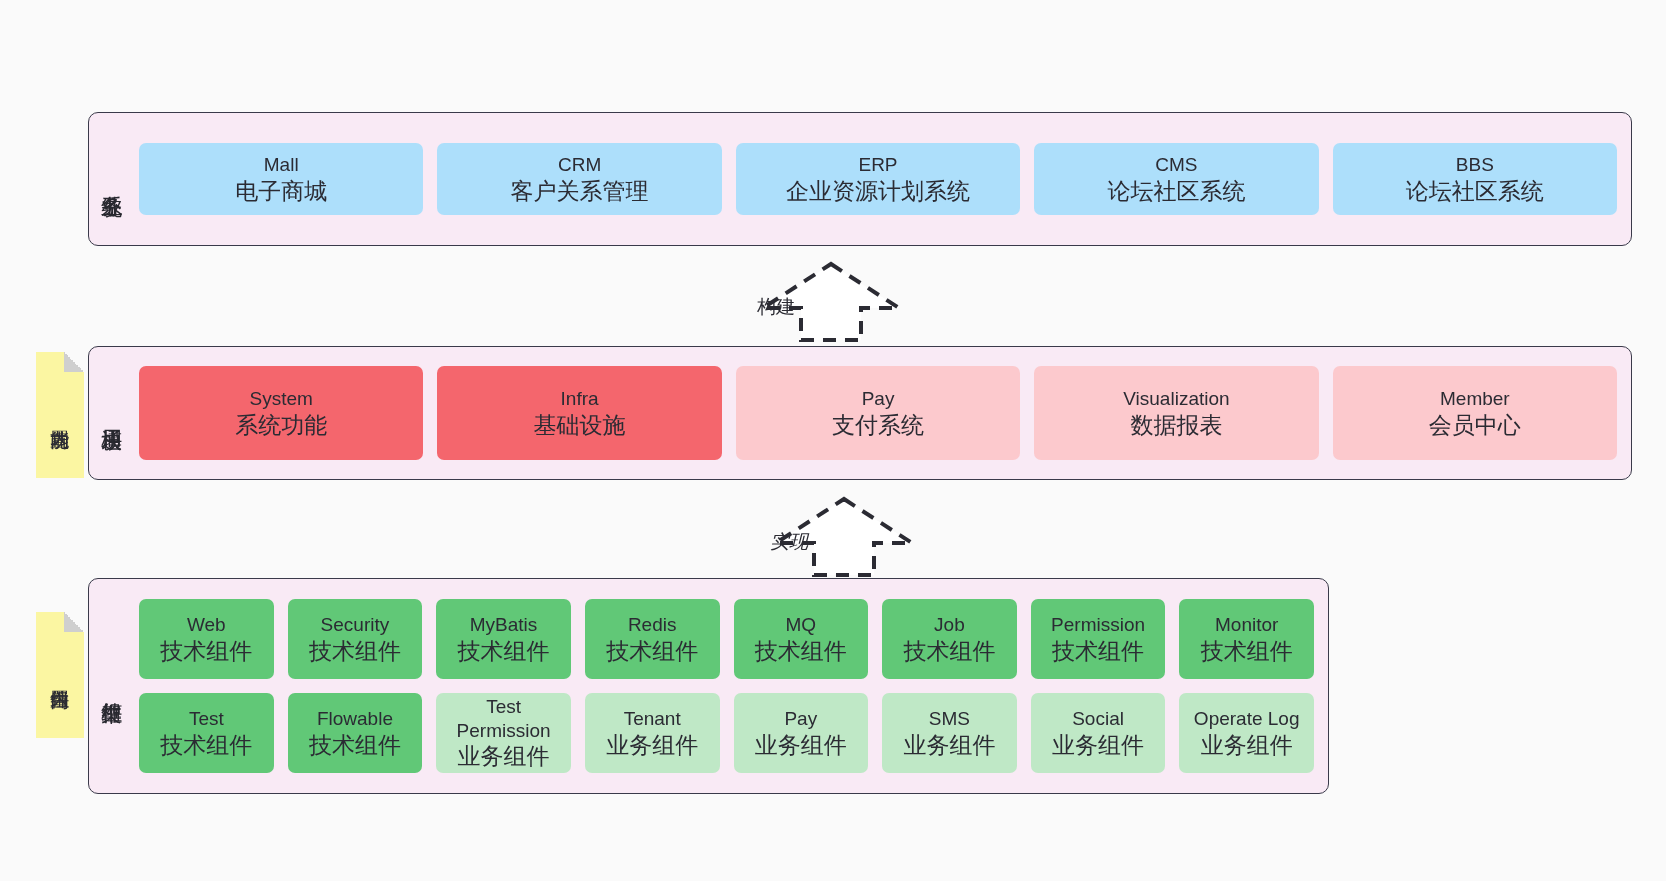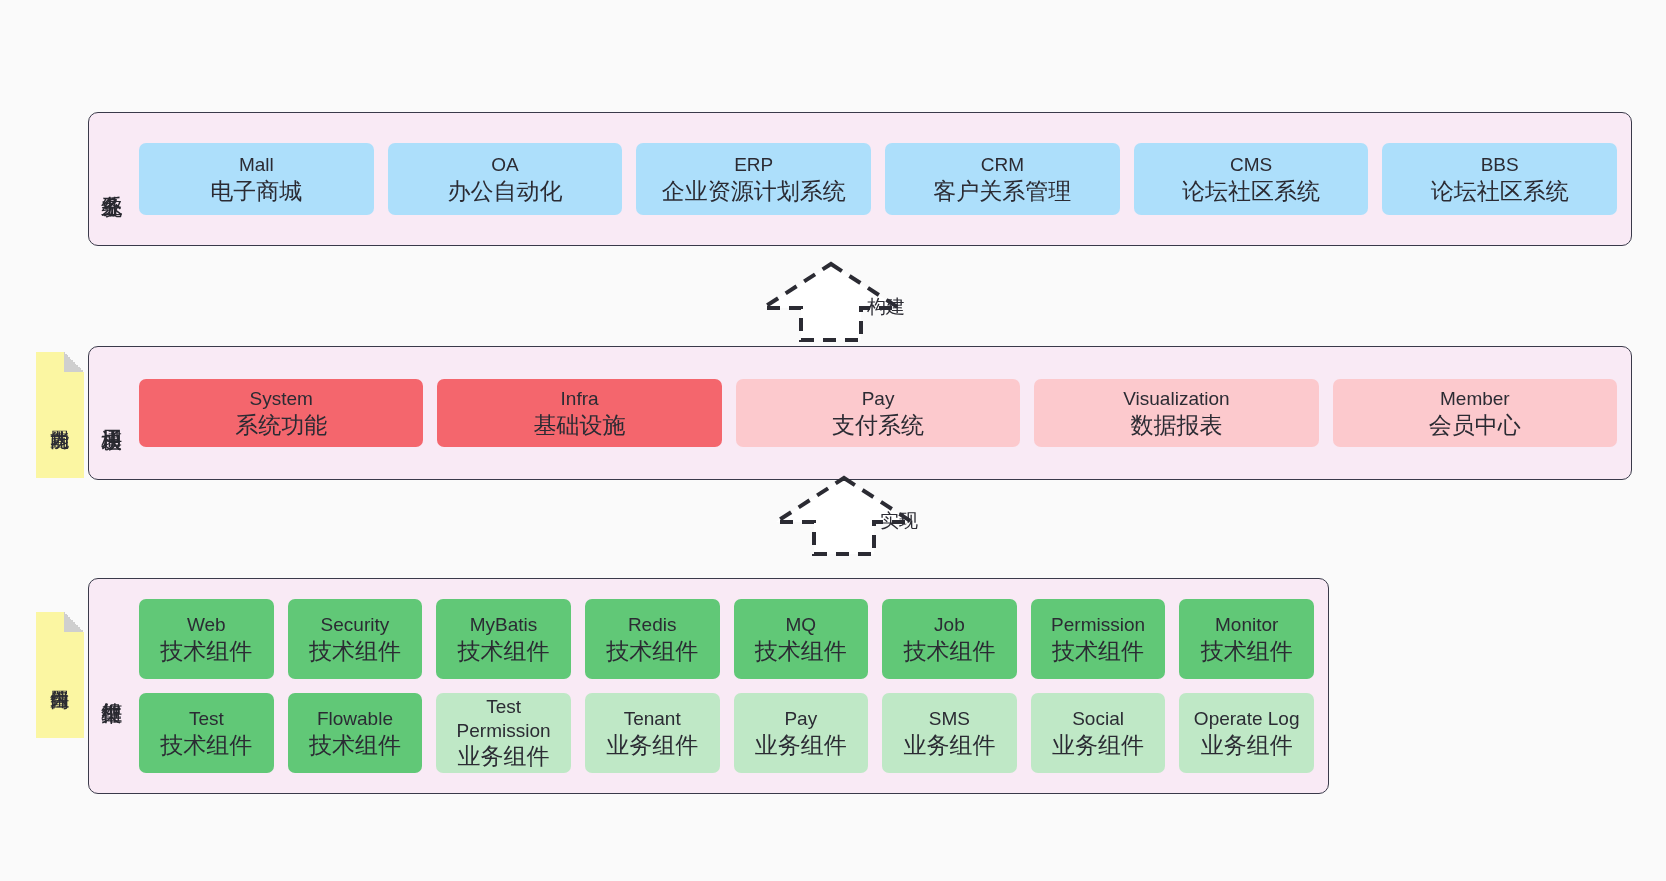--- a/index.html
+++ b/index.html
@@ -70,21 +70,21 @@
   .c-red        { background: #f4666d; }
   .c-pink       { background: #fcc9cd; }
   .c-green      { background: #61c877; }
   .c-lightgreen { background: #bfe8c6; }
 
   
   #layer-biz   { left: 88px;  top: 112px; width: 1544px; height: 134px; }
   #layer-biz .card { height: 72px; }
 
   #layer-mod   { left: 88px;  top: 346px; width: 1544px; height: 134px; }
-  #layer-mod .card { height: 68px; }
+  #layer-mod .card { height: 94px; }
 
   #layer-fw    { left: 88px;  top: 578px; width: 1241px; height: 216px; }
   #layer-fw .card { height: 80px; }
 
   
   .sticky {
     position: absolute;
     width: 48px;
     background: #fbf6a2;
     color: #2b2b33;
@@ -108,53 +108,49 @@
   #sticky-func { left: 36px; top: 352px; height: 126px; }
   #sticky-comp { left: 36px; top: 612px; height: 126px; }
 
   
   .arrow { position: absolute; }
   .arrow svg { display: block; overflow: visible; }
   .arrow .arrow-label {
     position: absolute;
     left: 0; right: 0;
     top: 34px;
-    text-align: right;
+    text-align: left;
     font-size: 19px;
     color: #2b2b33;
     user-select: none;
     pointer-events: none;
   }
   #arrow-build { left: 757px; top: 260px; width: 148px; height: 82px; }
-  #arrow-impl  { left: 770px; top: 474px; width: 148px; height: 82px; }
+  #arrow-impl  { left: 770px; top: 495px; width: 148px; height: 82px; font-style: italic; }
 </style>
 </head>
 <body>
 
 <div id="stage">
 
   <div class="layer" id="layer-biz">
     <div class="layer-title">业务系统</div>
     <div class="layer-body">
       <div class="row">
           <div class="card c-blue">
             <span class="en">Mall</span>
             <span class="cn">电子商城</span>
           </div>
           <div class="card c-blue">
-            <span class="en">OA</span>
-            <span class="cn">办公自动化</span>
+            <span class="en">CRM</span>
+            <span class="cn">客户关系管理</span>
           </div>
           <div class="card c-blue">
             <span class="en">ERP</span>
             <span class="cn">企业资源计划系统</span>
-          </div>
-          <div class="card c-blue">
-            <span class="en">CRM</span>
-            <span class="cn">客户关系管理</span>
           </div>
           <div class="card c-blue">
             <span class="en">CMS</span>
             <span class="cn">论坛社区系统</span>
           </div>
           <div class="card c-blue">
             <span class="en">BBS</span>
             <span class="cn">论坛社区系统</span>
           </div>
         </div>

